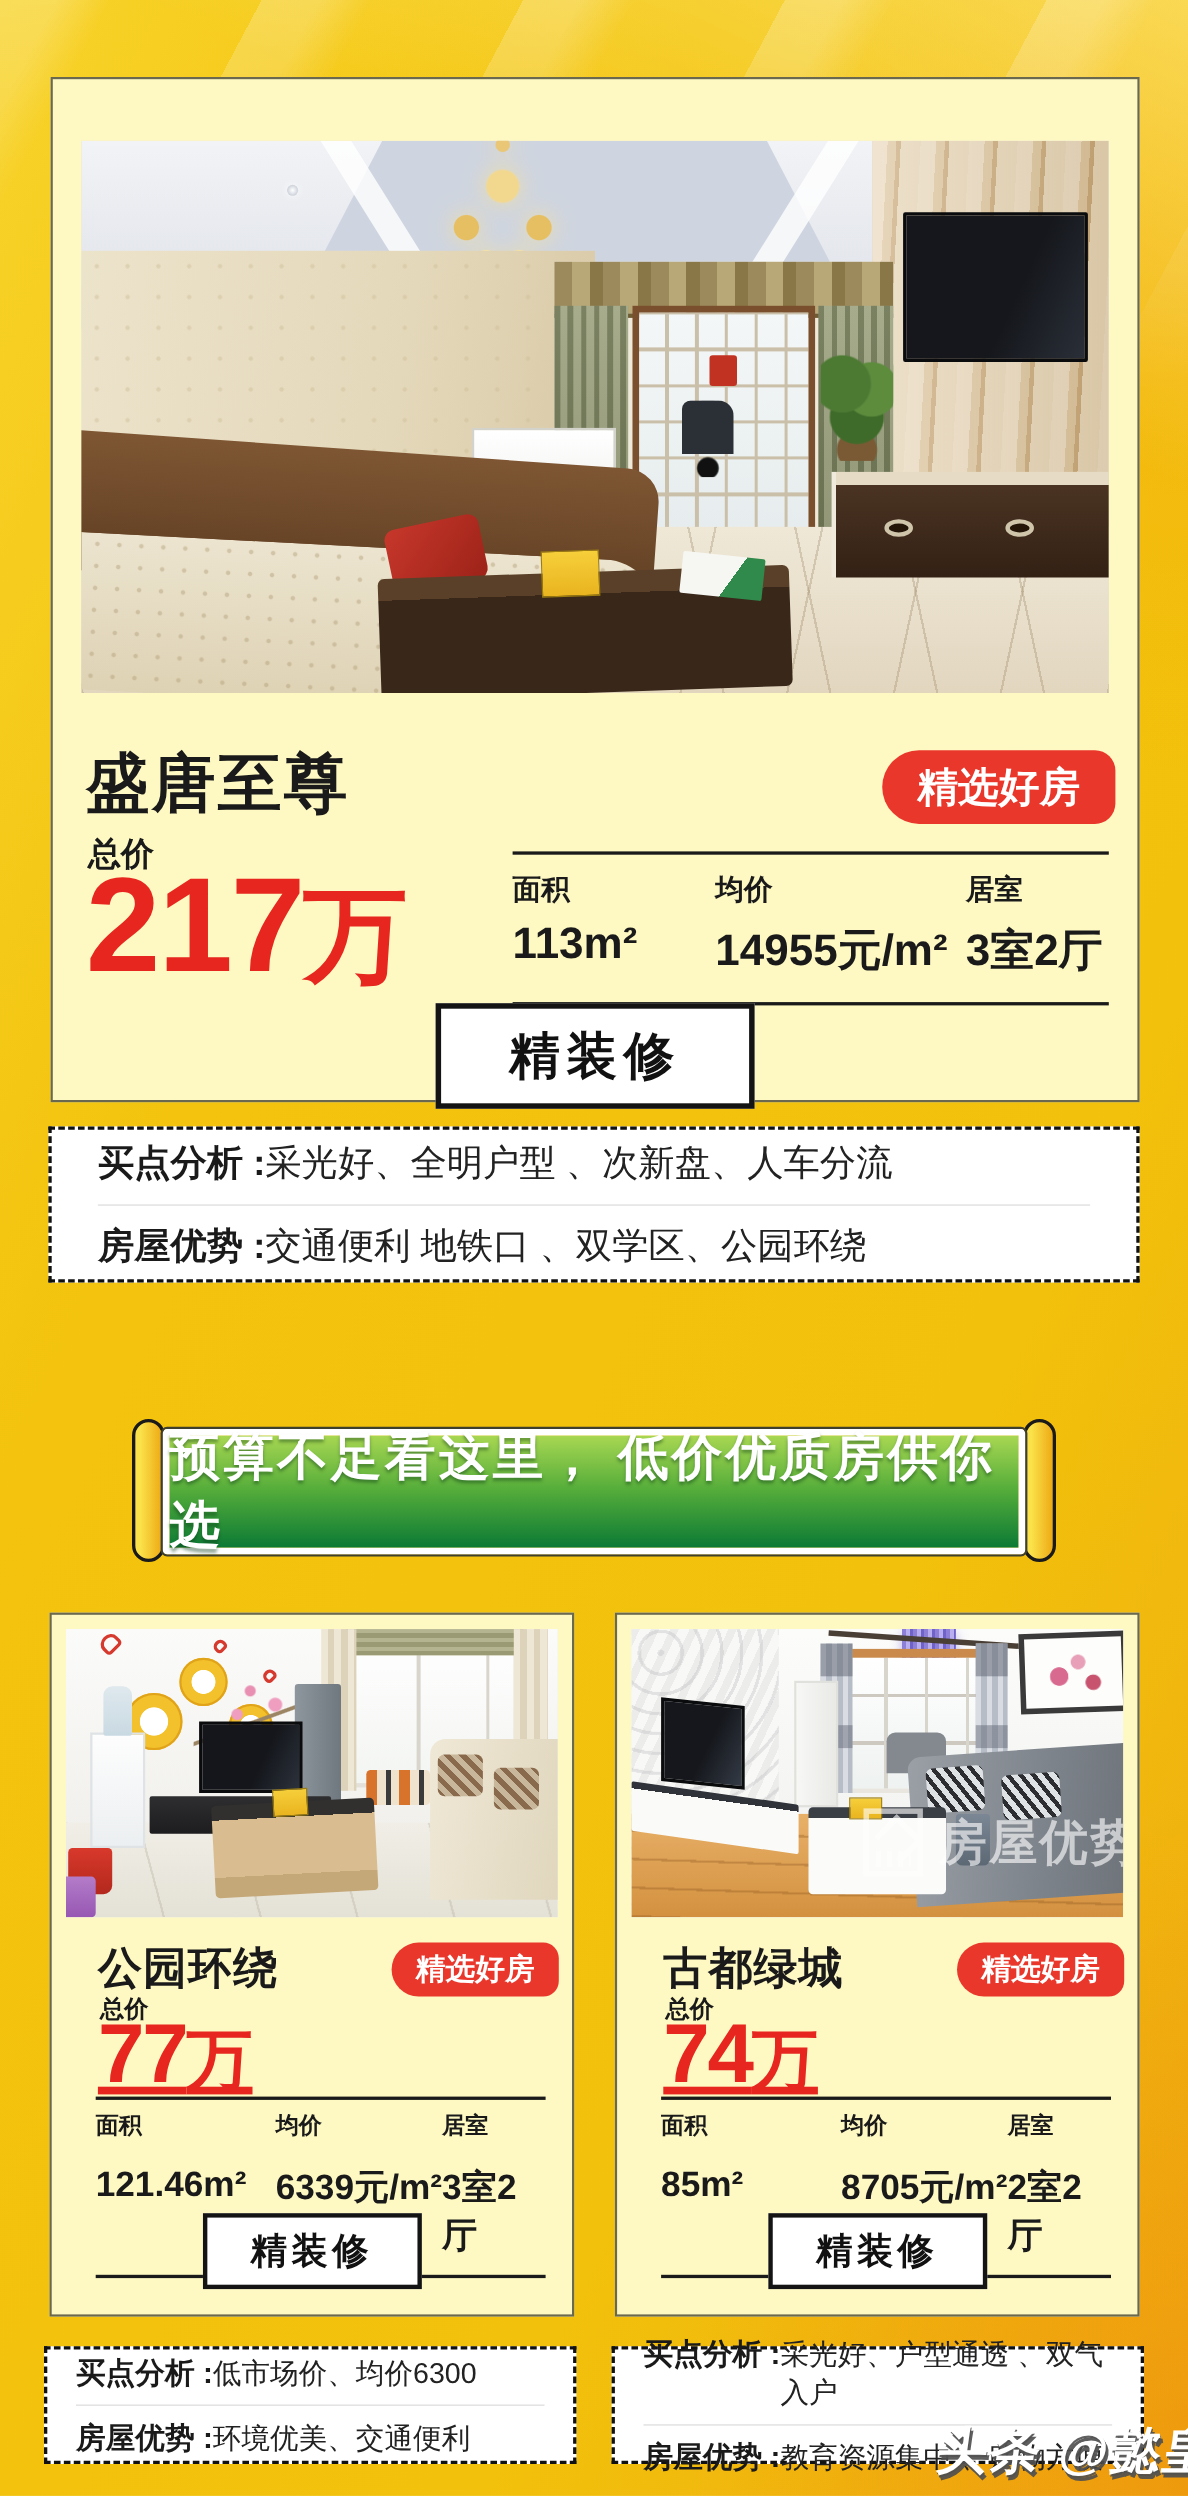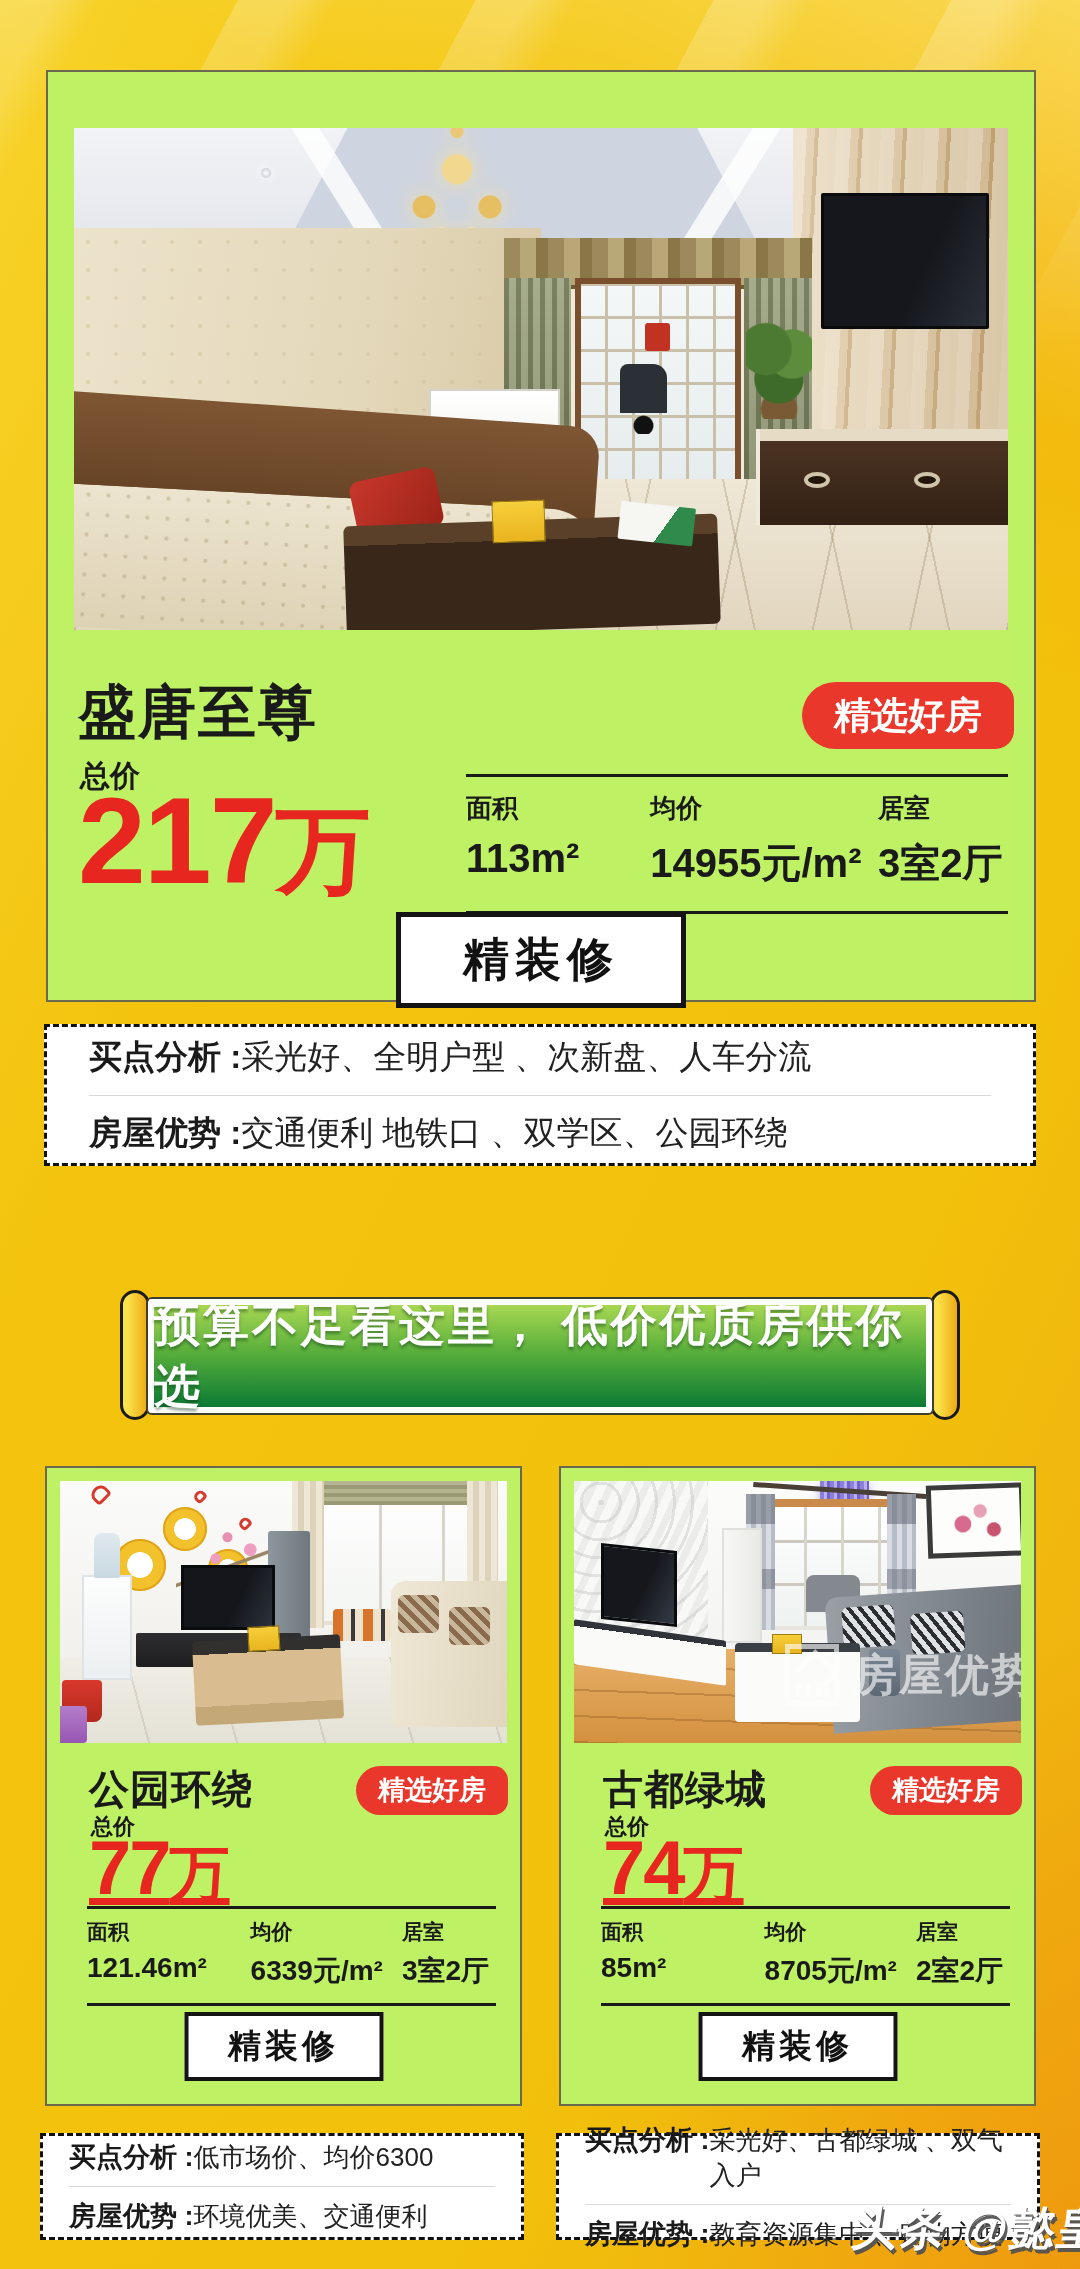--- a/index.html
+++ b/index.html
@@ -14,21 +14,21 @@
       radial-gradient(50% 30% at 100% 10%, rgba(245,170,20,.5) 0%, rgba(245,170,20,0) 70%),
       linear-gradient(115deg,#f8d32a 0%,#f3c30d 30%,#f2c10b 70%,#efab12 100%);
   }
   .bg-streaks {
     position:absolute; left:0; top:0; width:100%; height:360px; pointer-events:none;
     background:repeating-linear-gradient(118deg, rgba(255,255,255,.22) 0 46px, rgba(255,255,255,0) 90px 210px);
     -webkit-mask-image:linear-gradient(#fff,transparent); mask-image:linear-gradient(#fff,transparent);
   }
 
   
-  .card { position:absolute; background:#bef264; border:2px solid #6a6950; }
+  .card { position:absolute; background:#fef9c3; border:2px solid #6a6950; }
   .badge {
     position:absolute; background:#ea372b; color:#fff; font-weight:700;
     border-radius:36px 20px 20px 36px; line-height:1; white-space:nowrap;
   }
   .price { color:#e7271f; font-weight:900; line-height:1; letter-spacing:-2px; }
   .price .unit { letter-spacing:0; }
   .stats { position:absolute; display:flex; border-top:3px solid #1a1a1a; border-bottom:3px solid #1a1a1a; }
   .stat-label { font-weight:800; }
   .stat-value { font-weight:700; }
   .decor-btn {
@@ -87,21 +87,21 @@
   #card-l { left:45px; } #card-r { left:559px; }
   .lphoto { position:absolute; left:13px; top:13px; width:447px; height:262px; overflow:hidden; background:#f2f2ef; }
   .lcard .title { position:absolute; left:42px; top:294px; font-size:40px; font-weight:900; letter-spacing:1px; }
   .lcard .badge { right:12px; top:298px; font-size:27px; padding:11px 22px; border-radius:26px 15px 15px 26px; }
   .lcard .price-label { position:absolute; left:44px; top:344px; font-size:22px; font-weight:800; }
   .lcard .price { position:absolute; left:42px; top:362px; font-size:76px;text-decoration:underline; }
   .lcard .price .unit { font-size:60px; }
   .lcard .stats { left:40px; right:24px; top:438px; padding:9px 0 13px; }
   .lcard .stat:nth-child(1){ width:40%; } .lcard .stat:nth-child(2){ width:37%; } .lcard .stat:nth-child(3){ width:23%; }
   .lcard .stat-label { font-size:21px; }
-  .lcard .stat-value { font-size:28px; margin-top:6px; }
+  .lcard .stat-value { font-size:32px; margin-top:21px; }
   .lcard .decor-btn { top:544px; font-size:33px; padding:8px 40px; border-width:4px; letter-spacing:4px; }
 
   
   .dashed-sm { top:2133px; width:484px; height:107px; padding:4px 26px; }
   #analysis-l { left:40px; } #analysis-r { left:556px; }
   .dashed-sm .arow { padding:11px 0; }
   .dashed-sm .alabel { font-size:27px; }
   .dashed-sm .atext { font-size:26px; }
 
   
@@ -494,21 +494,21 @@
   </div>
   <div class="arow">
     <span class="alabel">房屋优势 :</span>
     <span class="atext">环境优美、交通便利</span>
   </div>
 </div>
 
 <div class="dashed-box dashed-sm" id="analysis-r">
   <div class="arow">
     <span class="alabel">买点分析 :</span>
-    <span class="atext">采光好、古都绿城 、双气入户</span>
+    <span class="atext">采光好、户型通透 、双气入户</span>
   </div>
   <div class="arow">
     <span class="alabel">房屋优势 :</span>
     <span class="atext">教育资源集中 、购物方便</span>
   </div>
 </div>
 
 <div id="page-watermark">头条 @懿皇地产</div>
 
 </body></html>

